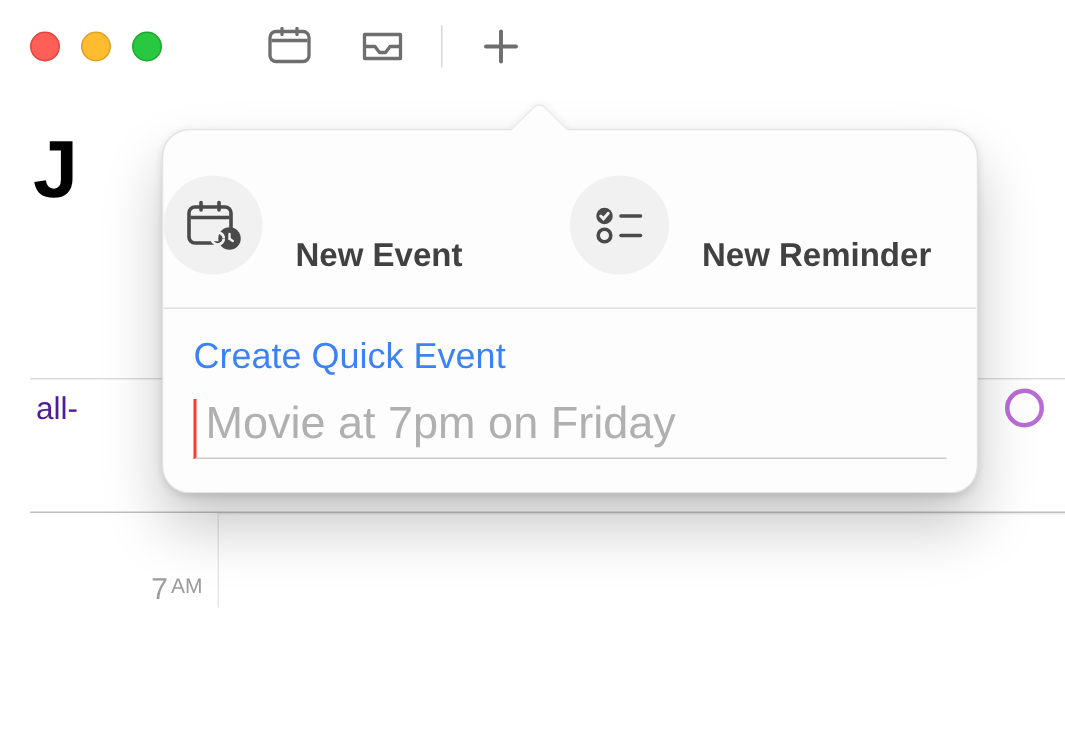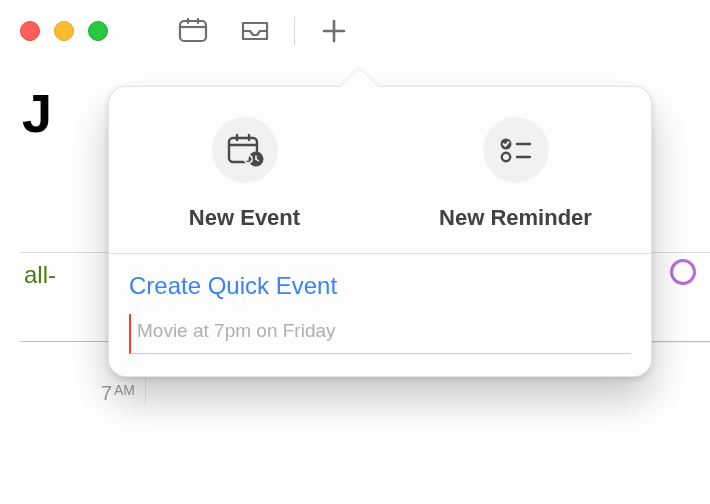--- a/index.html
+++ b/index.html
@@ -85,22 +85,22 @@
     position: relative;
     height: 82px;
     border-top: 1px solid #dcdcdc;
     border-bottom: 1px solid #bfbfbf;
     display: flex;
     align-items: flex-start;
     padding-top: 6px;
   }
   .allday-label {
     width: 110px;
-    font-size: 24px;
-    color: #4d7c0f;
+    font-size: 21px;
+    color: #4c1d95;
     padding-left: 4px;
     padding-top: 2px;
   }
   .allday-events {
     position: absolute;
     right: 14px;
     top: 6px;
     display: flex;
     align-items: center;
     gap: 16px;
@@ -184,22 +184,22 @@
     border-radius: 18px;
     overflow: hidden;
   }
   .popover-top {
     display: flex;
     padding: 30px 0 22px 0;
   }
   .po-option {
     flex: 1;
     display: flex;
-    flex-direction: column;
-    align-items: center;
+    flex-direction: row;
+    align-items: flex-end;
     gap: 22px;
   }
   .po-icon-wrap {
     width: 66px;
     height: 66px;
     border-radius: 50%;
     background: #f1f1f1;
     display: flex;
     align-items: center;
     justify-content: center;
@@ -224,21 +224,21 @@
     color: #3b82f6;
     margin-bottom: 14px;
   }
   .quick-input {
     width: 100%;
     box-sizing: border-box;
     height: 40px;
     border: none;
     outline: none;
     border-bottom: 1px solid #cccccc;
-    font-size: 19px;
+    font-size: 30px;
     color: #000000;
     padding: 0 2px 6px 6px;
     background: transparent;
     border-left: 2.5px solid #ff3b30;
     caret-color: #ff3b30;
   }
   .quick-input::placeholder {
     color: #b0b0b0;
   }
 

